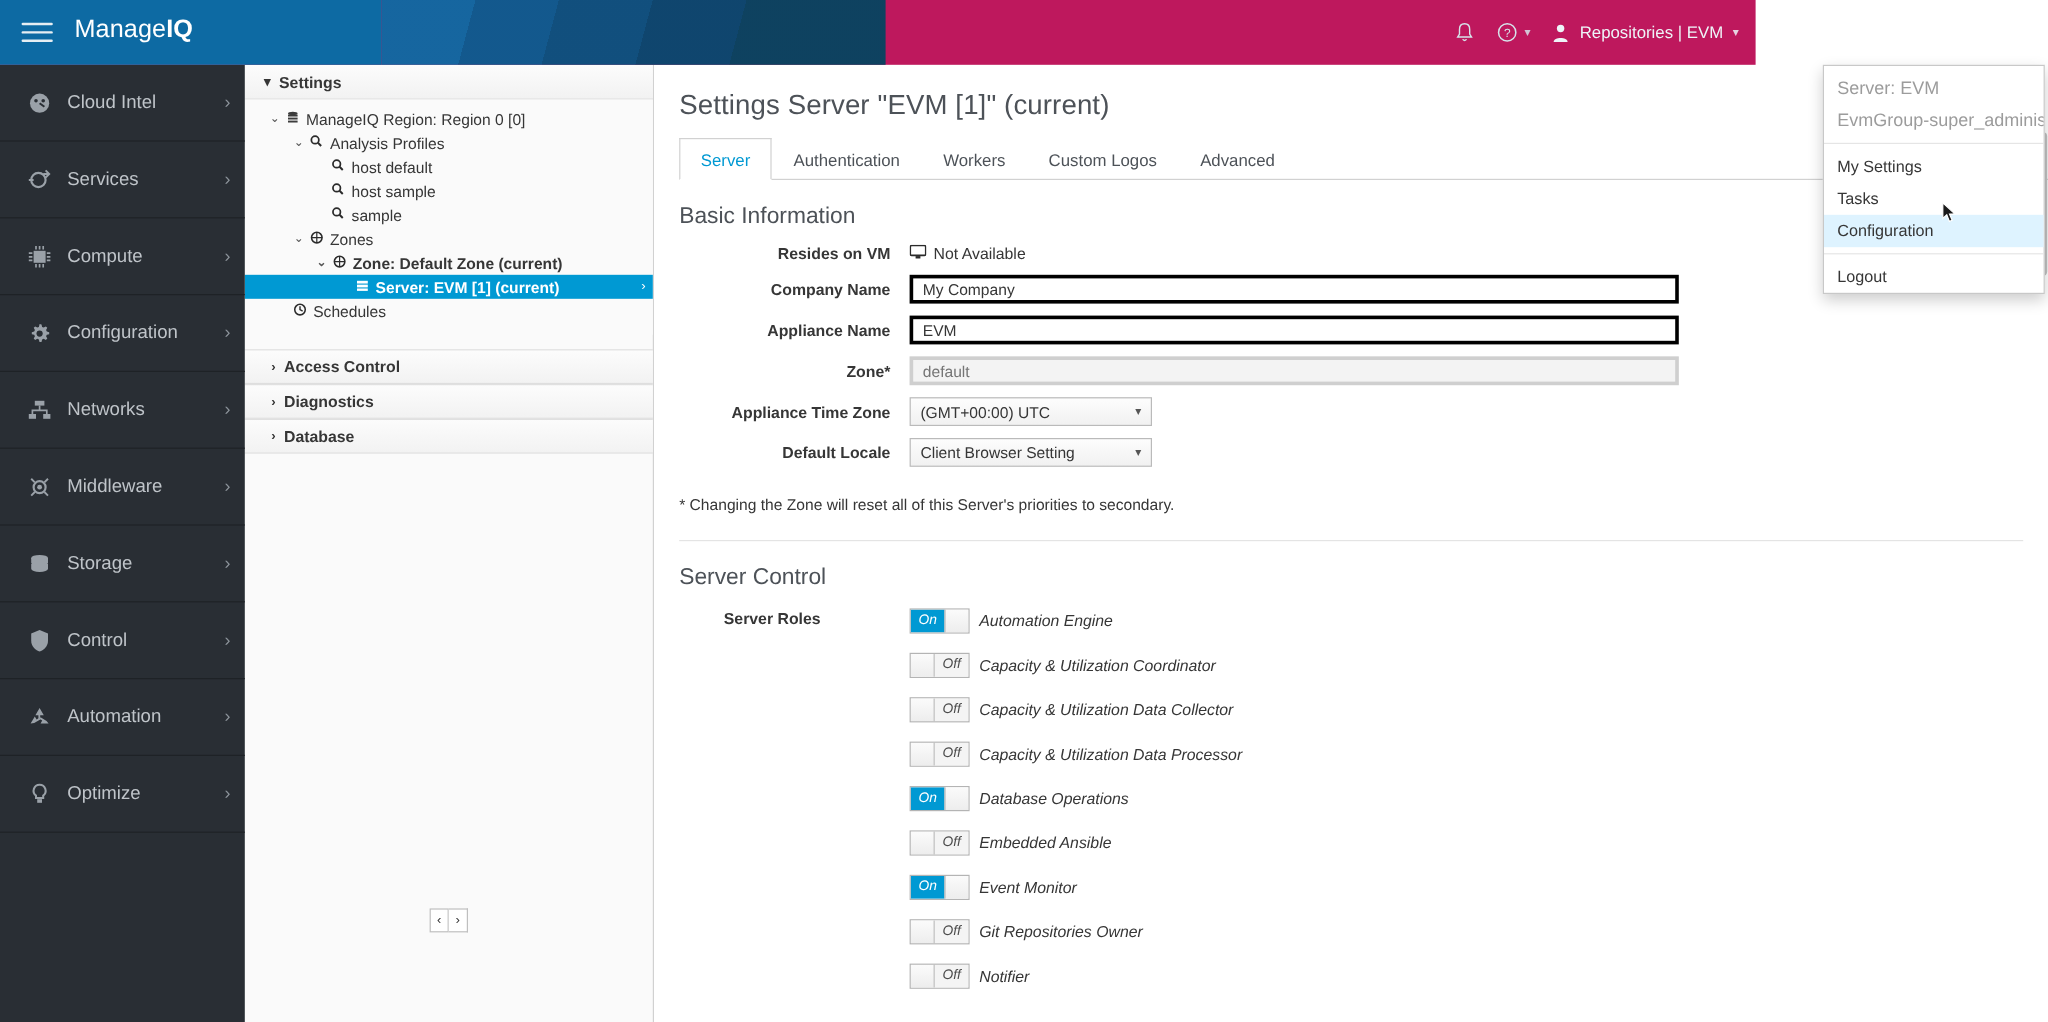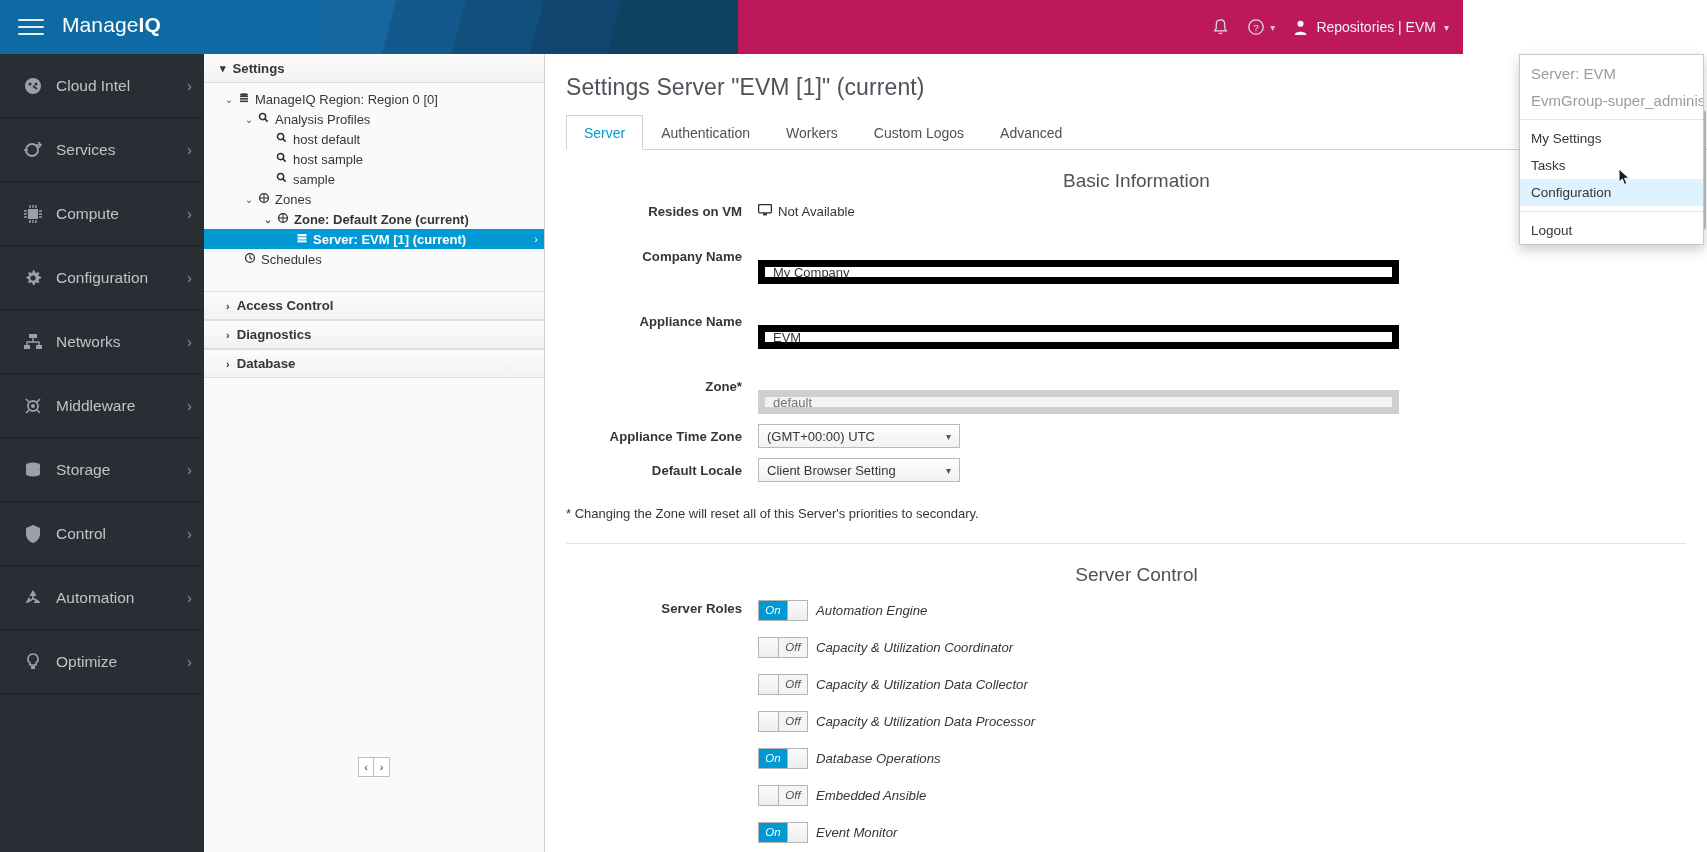--- a/index.html
+++ b/index.html
@@ -138,32 +138,31 @@
     padding: 9px 17px 8px 17px; font-size: 14px; color: #4d5258; cursor: pointer;
     border: 1px solid transparent; border-bottom: none; margin-bottom: -1px;
     background: transparent;
   }
   .tab.active {
     color: #0099d3; background: #fff; border-color: #d1d1d1 #d1d1d1 #fff #d1d1d1;
     border-bottom: 1px solid #fff;
   }
   .tabs-fill { flex: 1; }
 
-  .section-title { font-size: 19px; color: #4d5258; padding: 20px 0 12px 21px; text-align: center; }
+  .section-title { font-size: 19px; color: #4d5258; padding: 20px 0 12px 21px; }
   .form-row { display: flex; align-items: center; margin-bottom: 10px; }
   .f-label {
     width: 213px; text-align: right; padding-right: 16px;
     font-size: 13.2px; font-weight: bold; color: #363636; flex: none;
   }
   .f-value { font-size: 13.2px; color: #363636; display: flex; align-items: center; gap: 6px; }
   .f-input {
-    width: 641px; height: 24px; border: 7px solid #000000; background: #fff;
+    width: 641px; height: 24px; border: 3px solid #000000; background: #fff;
     font-size: 13px; color: #363636; padding: 0 8px; font-family: "Liberation Sans", sans-serif;
     line-height: 22px;
-    margin-top: 31px;
   }
   .f-input.disabled { background: #f3f3f3; color: #9c9c9c; border-color: #cfcfcf; }
   .f-select {
     width: 202px; height: 24px; border: 1px solid #bababa;
     background: linear-gradient(#fdfdfd, #f1f1f1);
     font-size: 13px; color: #363636; padding: 0 8px;
     display: flex; align-items: center; justify-content: space-between; cursor: pointer;
   }
   .f-select .caret { font-size: 10px; color: #555; }
   .note { font-size: 13px; color: #363636; padding: 14px 0 0 21px; }
@@ -180,21 +179,21 @@
     background: #0099d3; color: #fff; font-size: 11.5px; width: 28px;
     display: flex; align-items: center; justify-content: center;
   }
   .toggle .knob-r { flex: 1; background: linear-gradient(#fbfbfb, #ededed); border-left: 1px solid #b4b4b4; }
   .toggle .knob-l { flex: 1; background: linear-gradient(#fbfbfb, #ededed); border-right: 1px solid #b4b4b4; }
   .toggle .off-part {
     background: #f4f4f4; color: #4d4d4d; font-size: 11.5px; width: 28px;
     display: flex; align-items: center; justify-content: center;
   }
   .role-name { font-size: 13.2px; color: #363636; white-space: nowrap; }
-  .roles-label { width: 213px; text-align: right; padding-right: 16px; font-size: 13.2px; font-weight: bold; color: #363636; flex: none; padding-top: 3px; }
+  .roles-label { width: 213px; text-align: center; padding-right: 16px; font-size: 13.2px; font-weight: bold; color: #363636; flex: none; padding-top: 3px; }
   .vscroll {
     position: absolute; right: 1px; top: 56px; width: 7px; height: 120px;
     background: #c2c2c2; border-radius: 4px; z-index: 30;
   }
 </style>
 </head>
 <body>
 
 <div class="header">
   <div class="header-brandzone"></div>

